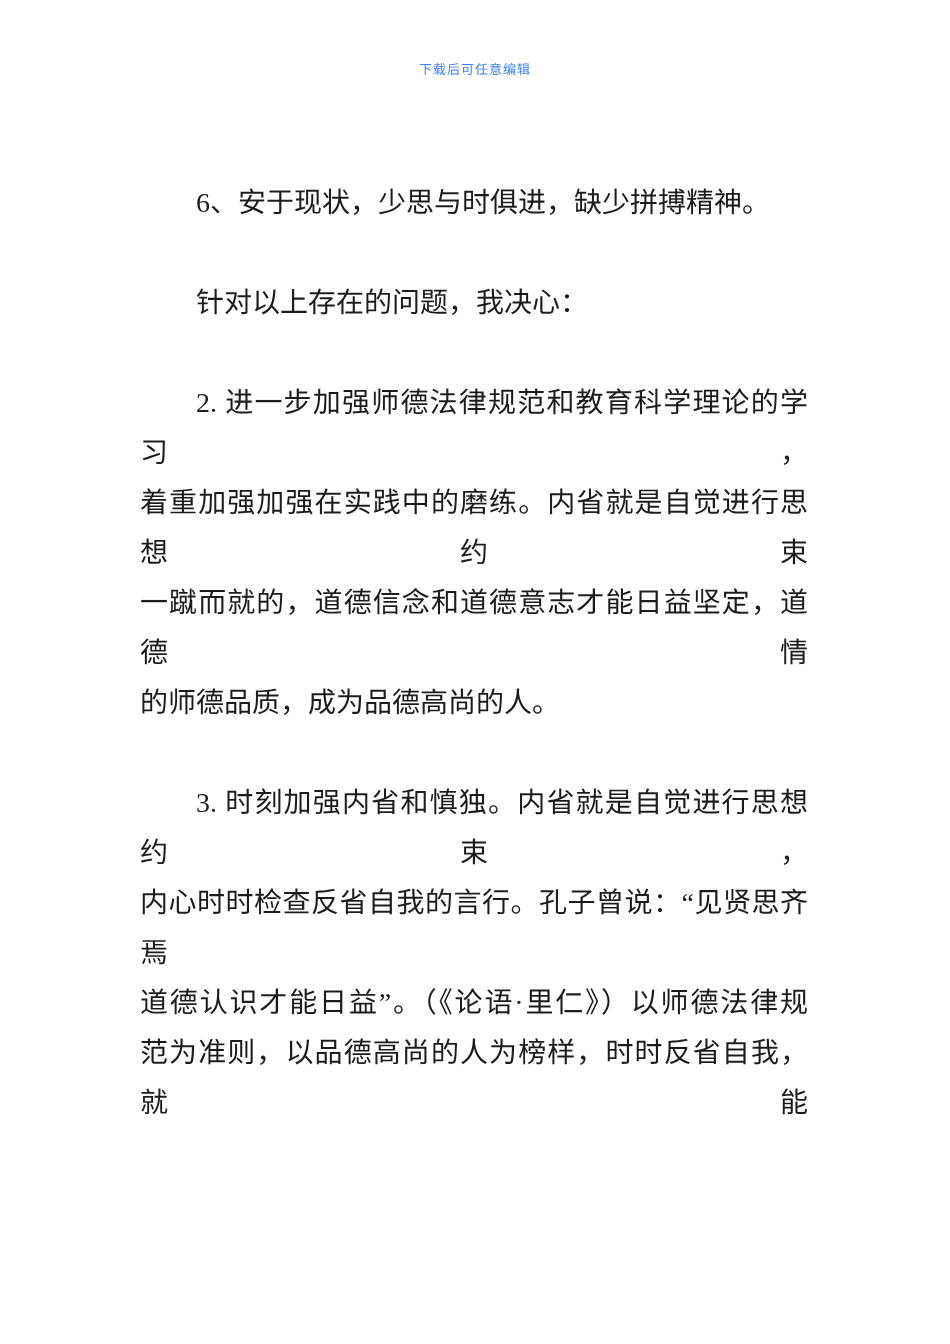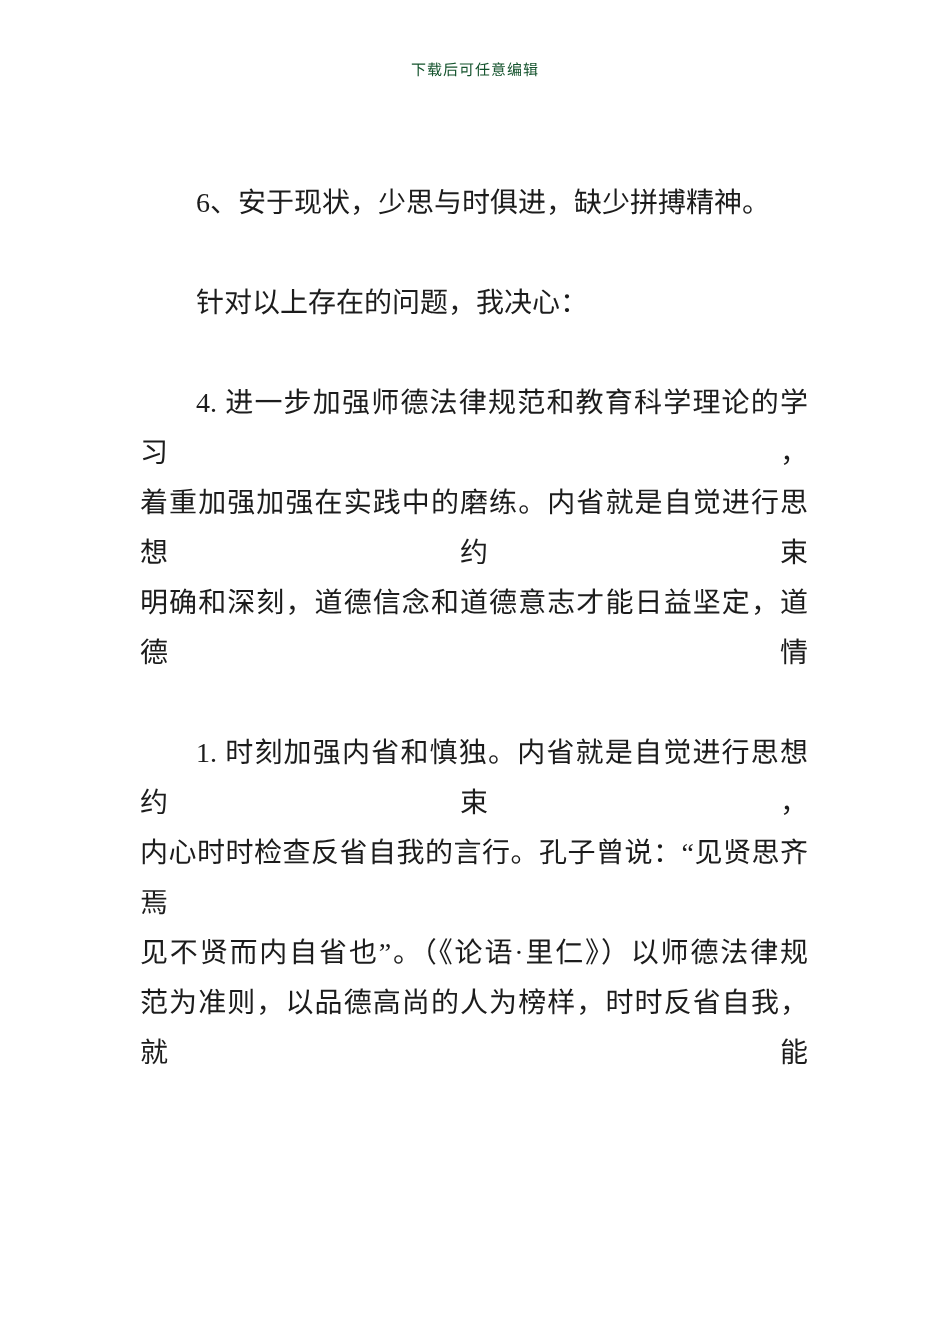--- a/index.html
+++ b/index.html
@@ -10,23 +10,23 @@
     height: 1344px;
     margin: 0 auto;
     background: #ffffff;
     overflow: hidden;
     font-family: "Liberation Serif", "DejaVu Serif", serif;
     color: #1c1c1c;
   }
   .header-note {
     padding-top: 62px;
     text-align: center;
-    font-size: 15px;
+    font-size: 13px;
     line-height: 16px;
-    color: #14532d;
+    color: #3b82f6;
     letter-spacing: 1px;
   }
   .content {
     margin: 100px 130px 0 140px;
     width: 680px;
     font-size: 28px;
     line-height: 50px;
   }
   .para { margin: 0 12px 50px 0; }
   .line {
@@ -46,24 +46,25 @@
 <div class="page">
   <div class="header-note">下载后可任意编辑</div>
   <div class="content">
       <div class="para">
         <div class="line first">6、安于现状，少思与时俱进，缺少拼搏精神。</div>
       </div>
       <div class="para">
         <div class="line first">针对以上存在的问题，我决心：</div>
       </div>
       <div class="para">
-        <div class="line first fill">4. 进一步加强师德法律规范和教育科学理论的学习，</div>
+        <div class="line first fill">2. 进一步加强师德法律规范和教育科学理论的学习，</div>
         <div class="line fill">着重加强加强在实践中的磨练。内省就是自觉进行思想约束</div>
-        <div class="line fill">明确和深刻，道德信念和道德意志才能日益坚定，道德情</div>
+        <div class="line fill">一蹴而就的，道德信念和道德意志才能日益坚定，道德情</div>
+        <div class="line">的师德品质，成为品德高尚的人。</div>
       </div>
       <div class="para">
-        <div class="line first fill">1. 时刻加强内省和慎独。内省就是自觉进行思想约束，</div>
+        <div class="line first fill">3. 时刻加强内省和慎独。内省就是自觉进行思想约束，</div>
         <div class="line fill">内心时时检查反省自我的言行。孔子曾说：“见贤思齐焉</div>
-        <div class="line fill">见不贤而内自省也”。（《论语·里仁》）以师德法律规</div>
+        <div class="line fill">道德认识才能日益”。（《论语·里仁》）以师德法律规</div>
         <div class="line fill">范为准则，以品德高尚的人为榜样，时时反省自我，就能</div>
       </div>
     </div>
 </div>
 
 </body></html>

